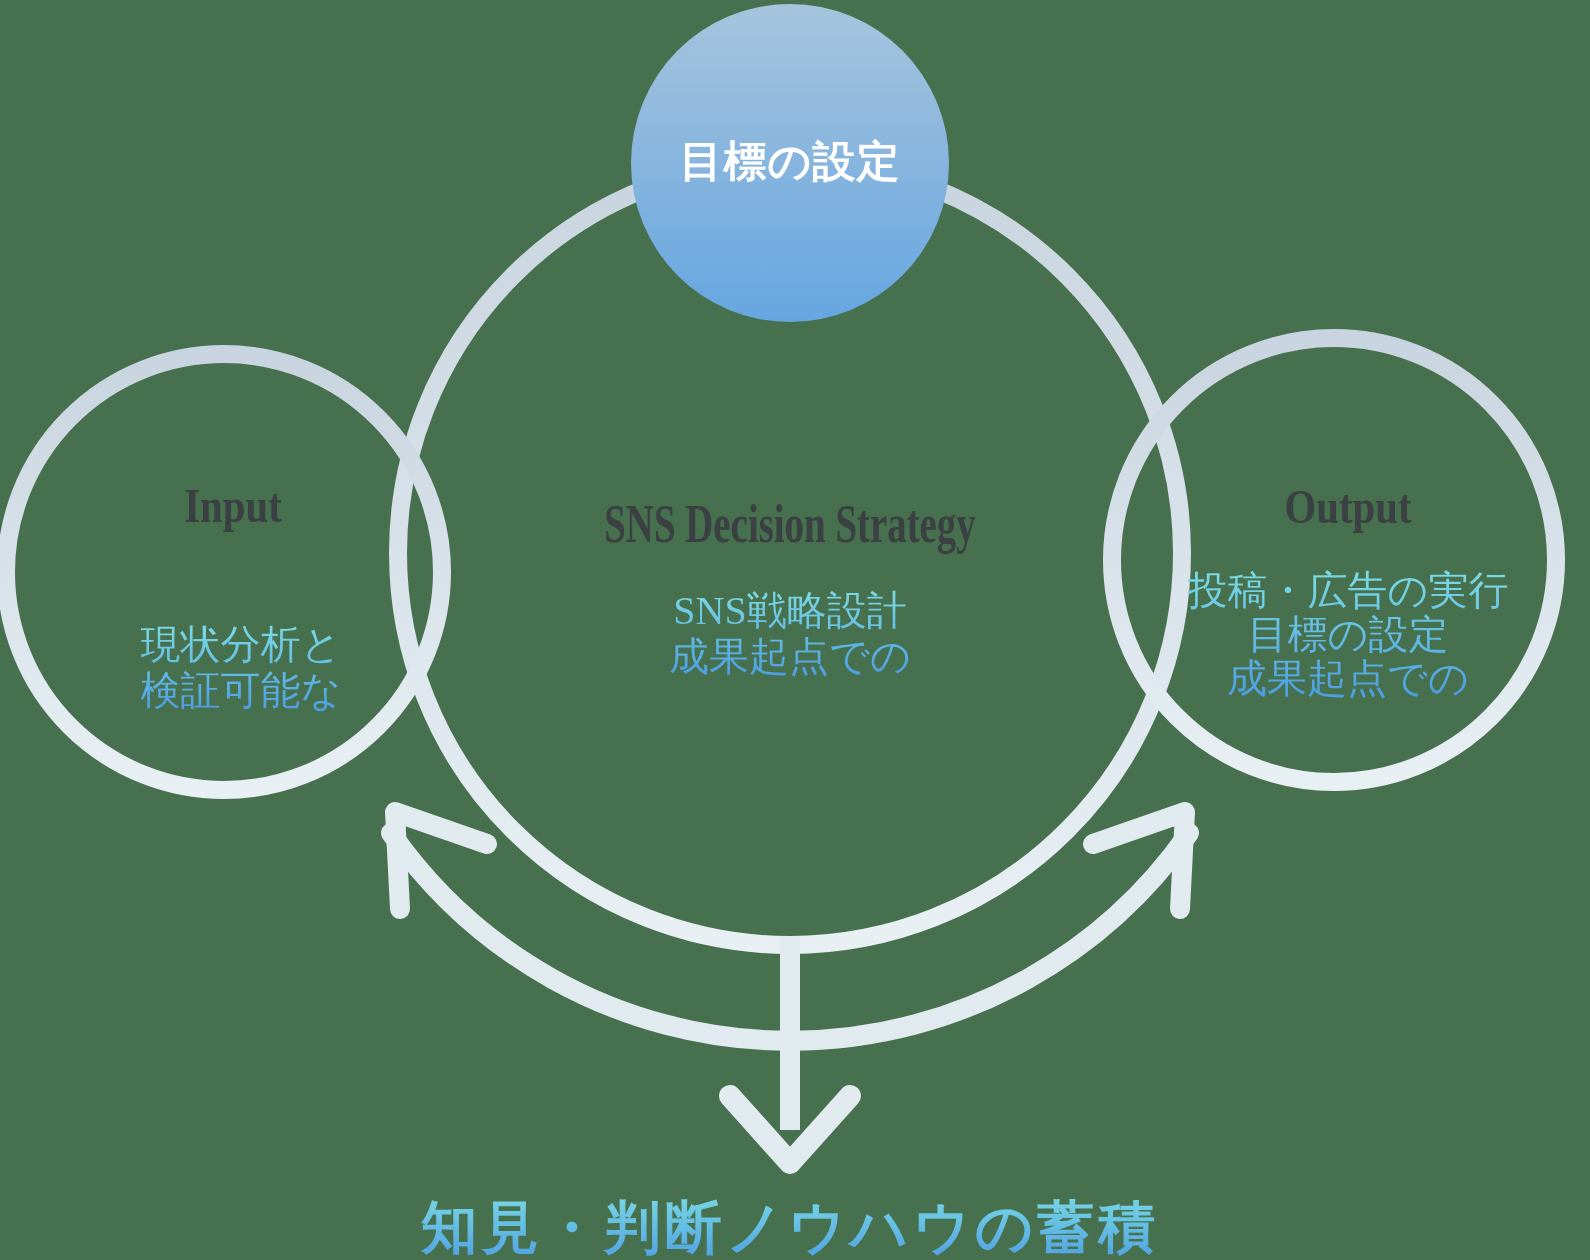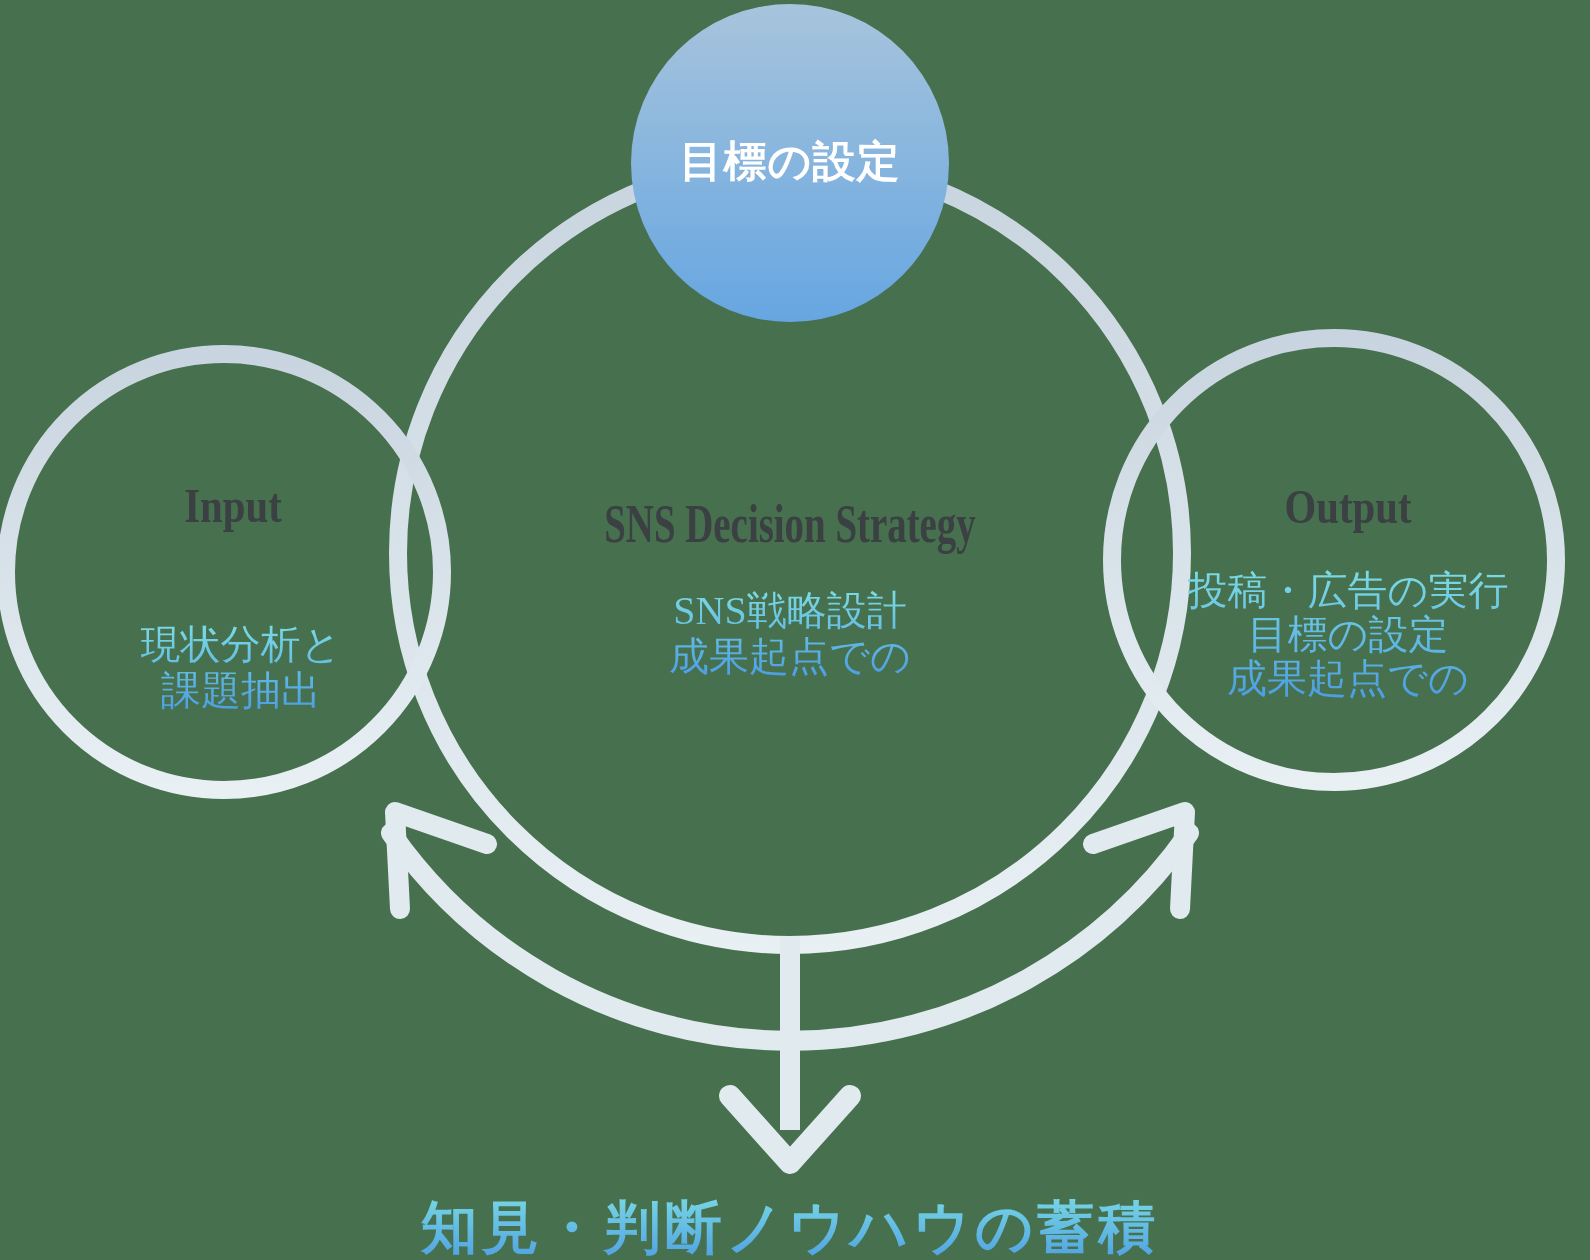--- a/index.html
+++ b/index.html
@@ -98,21 +98,21 @@
 
   <div class="txt sub grad" style="left:790px; top:634px;">
     <div>SNS戦略設計</div>
     <div>成果起点での</div>
   </div>
 
   <div class="txt latin-title side-title" style="left:233px; top:505px;">Input</div>
 
   <div class="txt sub grad" style="left:241px; top:636px;margin-top:32px;">
     <div>現状分析と</div>
-    <div>課題抽出</div>
+    <div>検証可能な</div>
   </div>
 
   <div class="txt latin-title side-title" style="left:1348px; top:506px;">Output</div>
 
   <div class="txt sub sub3 grad" style="left:1348px; top:635px;">
     <div>投稿・広告の実行</div>
     <div>目標の設定</div>
     <div>成果起点での</div>
   </div>
 

